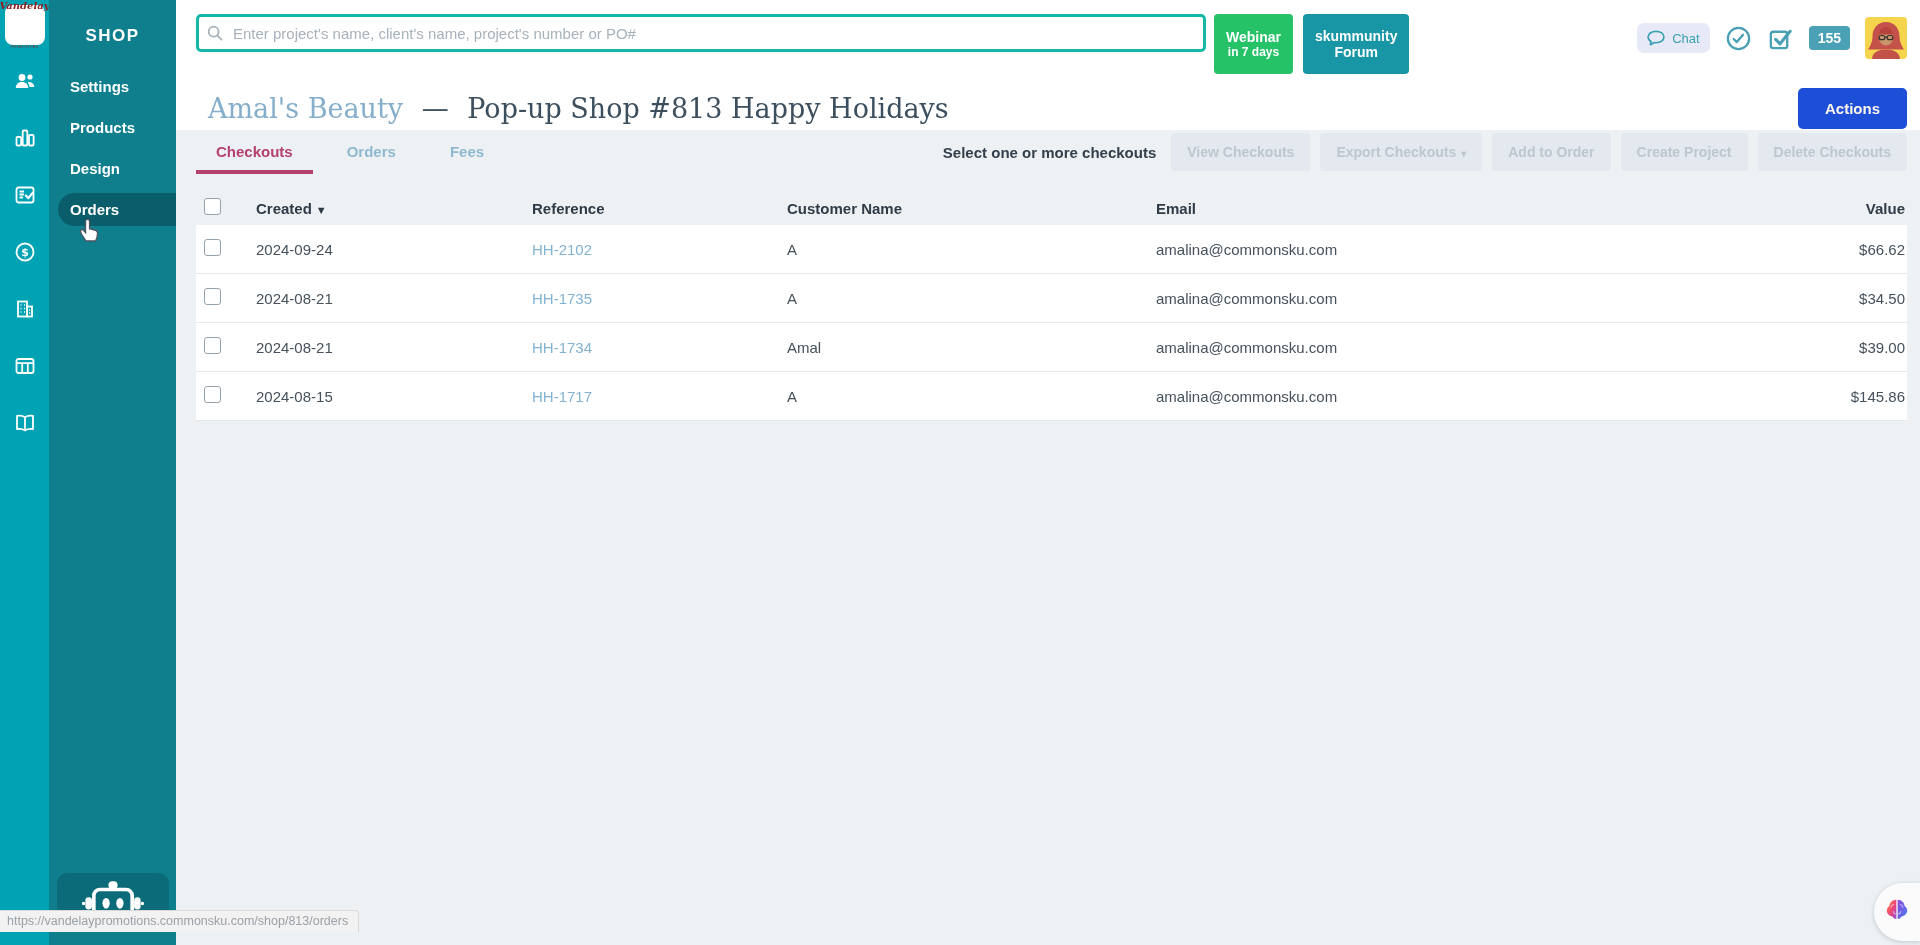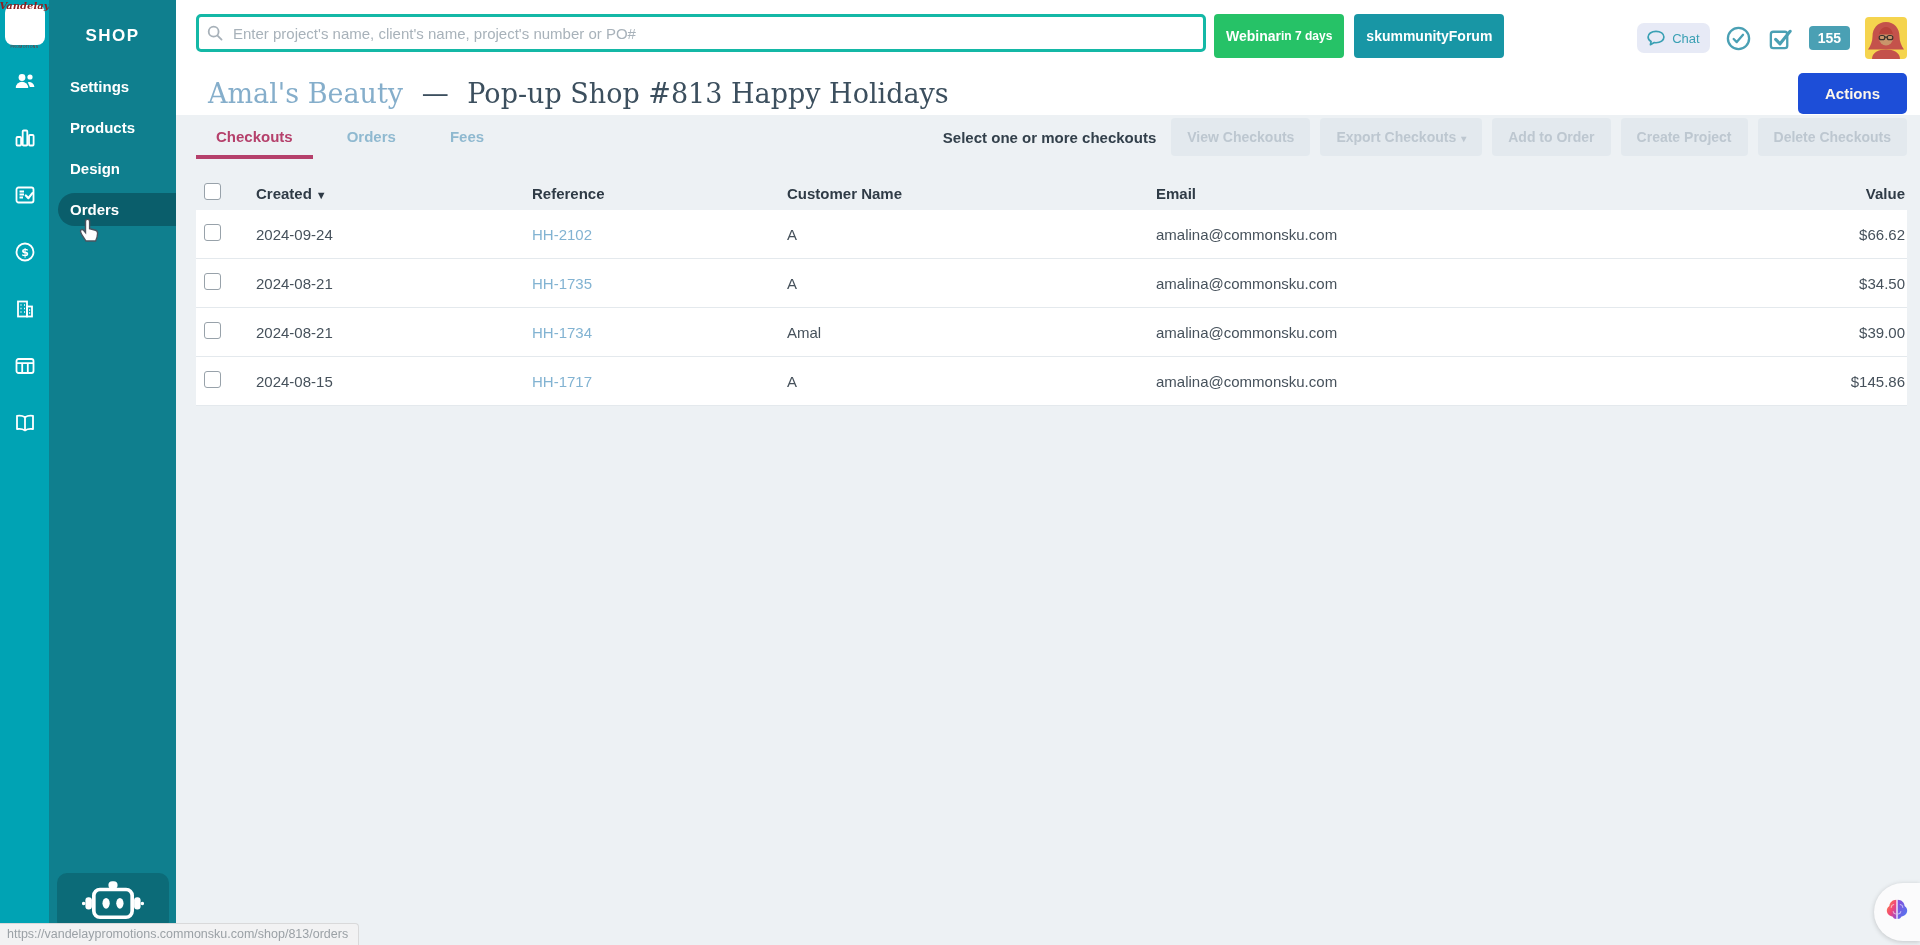--- a/index.html
+++ b/index.html
@@ -30,22 +30,22 @@
 
   
   .main { flex:1; display:flex; flex-direction:column; background:#fff; min-width:0; position:relative; }
 
   .topbar { display:flex; align-items:flex-start; padding:14px 13px 0 20px; }
   .search-wrap { position:relative; width:1010px; }
   .search-wrap svg { position:absolute; left:10px; top:10px; }
   .search-input { width:100%; height:38px; border:3px solid #14b8a6; border-radius:5px; background:#fff;
                   padding:0 10px 0 34px; font-size:15px; color:#4A555E; outline:none; }
   .search-input::placeholder { color:#A8B2BA; }
-  .promo-btn { height:44px; border:none; border-radius:4px; color:#fff; cursor:pointer;
-               display:flex; align-items:center; justify-content:center; padding:0 12px; }
+  .promo-btn { height:60px; border:none; border-radius:4px; color:#fff; cursor:pointer;
+               display:flex; flex-direction:column; align-items:center; justify-content:center; padding:0 12px; }
   .promo-btn .l1 { font-weight:bold; font-size:14px; line-height:16px; }
   .promo-btn .l2 { font-size:12px; font-weight:bold; line-height:14px; }
   .btn-webinar { background:#26C267; margin-left:8px; }
   .btn-forum { background:#1896A5; margin-left:10px; }
 
   .top-icons { margin-left:auto; display:flex; align-items:center; gap:15px; padding-top:3px; }
   .chat-pill { display:flex; align-items:center; gap:5px; background:#E7EAF6; border-radius:7px;
                padding:5px 10px 5px 8px; cursor:pointer; }
   .chat-label { color:#3AA0B4; font-size:13px; }
   .icon-btn { cursor:pointer; display:flex; align-items:center; }
@@ -80,21 +80,21 @@
   .trow.head { height:34px; font-weight:bold; color:#2F3B46; font-size:15px; }
   .trow.body { height:49px; background:#fff; border-bottom:1px solid #E4E9ED; color:#46515B; font-size:15px; }
   .trow.body:first-of-type { border-top:1px solid #E4E9ED; }
   .cell-check { padding-left:8px; }
   .cell-value { text-align:right; padding-right:2px; }
   .ref-link { color:#82B3D2; text-decoration:none; cursor:pointer;text-align:center; }
   .sort-ind { font-size:11px; margin-left:4px; }
   .cb { appearance:none; -webkit-appearance:none; width:17px; height:17px; border:1px solid #98A2AA;
         border-radius:3px; background:#fff; cursor:pointer; display:inline-block; }
 
-  .statusbar { position:absolute; left:0; bottom:0; background:#F2F2F3; border:1px solid #D9D9DA;
+  .statusbar { position:absolute; left:0; bottom:13px; background:#F2F2F3; border:1px solid #D9D9DA;
                border-left:none; border-bottom:none; border-radius:0 4px 0 0; padding:3px 10px 4px 7px;
                font-size:12.5px; color:#9BA1A6; z-index:20; white-space:nowrap; }
 
   .ext-pill { position:absolute; right:0; bottom:4px; width:46px; height:58px; background:#FBFBFC;
               border-radius:29px 0 0 29px; box-shadow:0 1px 5px rgba(0,0,0,.18);
               display:flex; align-items:center; justify-content:center; z-index:20; cursor:pointer; }
 </style>
 </head>
 <body>
 

